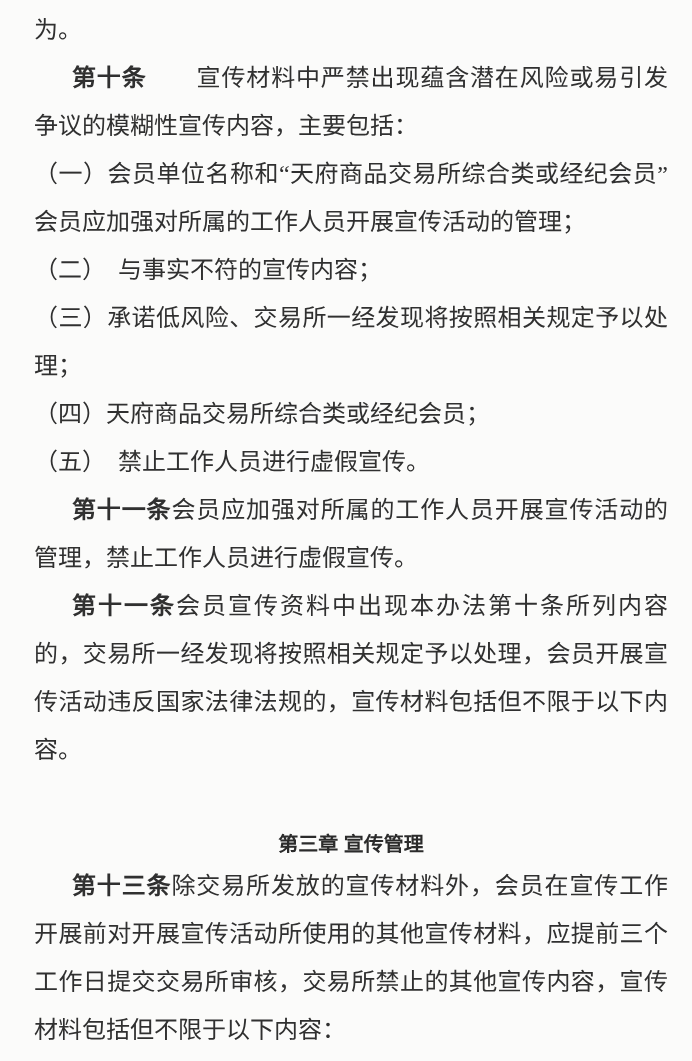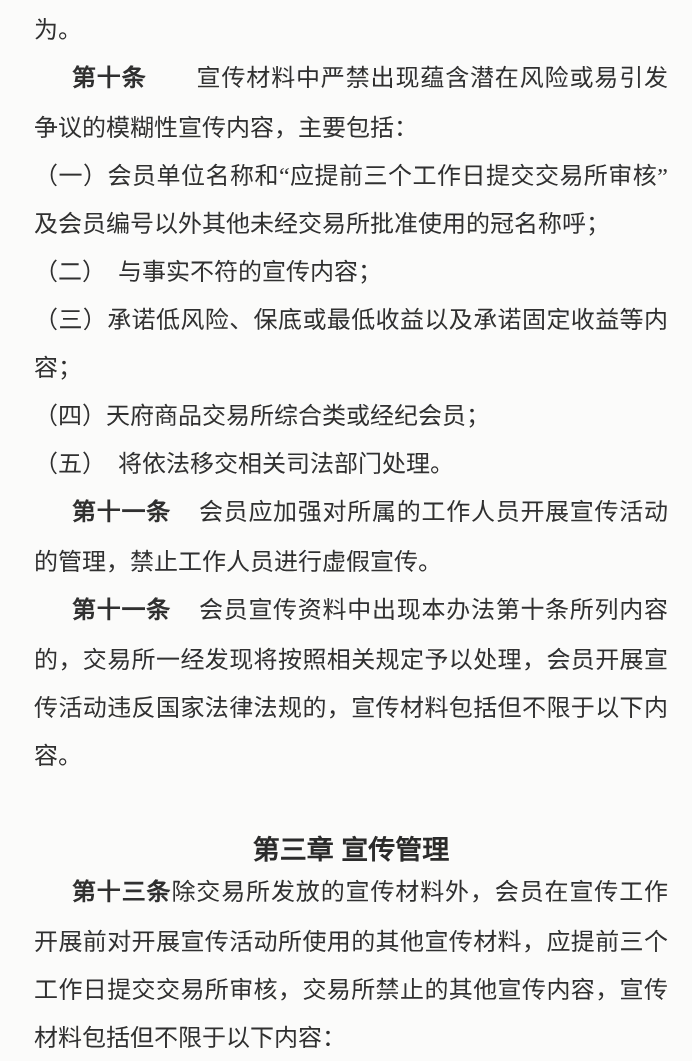--- a/index.html
+++ b/index.html
@@ -19,55 +19,55 @@
     line-height: 48px;
     color: #303030;
     text-align: justify;
   }
   .para {
     margin: 0;
     text-align: justify;
   }
   .art { text-indent: 38px; }
   .art-no {
-    font-family: Liberation Mono, monospace;
+    font-family: Liberation Sans, sans-serif;
     font-weight: bold;
   }
   .gap-a { margin-right: 50px; }
-  .gap-b { margin-right: 28px; }
+  .gap-b { }
   .gap-c { }
   .chapter {
     margin: 46px 0 -6px 0;
     text-align: center;
     text-indent: 0;
-    font-size: 27px;
+    font-size: 20px;
     line-height: 48px;
     font-family: "Liberation Sans", "DejaVu Sans", sans-serif;
     font-weight: bold;
     color: #2b2b2b;
   }
 </style>
 </head>
 <body>
 
 <div class="page">
 
   <p class="para">为。</p>
 
   <p class="para art"><b class="art-no gap-a">第十条</b><span>宣传材料中严禁出现蕴含潜在风险或易引发争议的模糊性宣传内容，主要包括：</span></p>
 
-  <p class="para">（一）会员单位名称和“应提前三个工作日提交交易所审核”及会员编号以外其他未经交易所批准使用的冠名称呼；</p>
+  <p class="para">（一）会员单位名称和“天府商品交易所综合类或经纪会员”会员应加强对所属的工作人员开展宣传活动的管理；</p>
 
   <p class="para">（二）　与事实不符的宣传内容；</p>
 
-  <p class="para">（三）承诺低风险、保底或最低收益以及承诺固定收益等内容；</p>
+  <p class="para">（三）承诺低风险、交易所一经发现将按照相关规定予以处理；</p>
 
   <p class="para">（四）天府商品交易所综合类或经纪会员；</p>
 
-  <p class="para">（五）　将依法移交相关司法部门处理。</p>
+  <p class="para">（五）　禁止工作人员进行虚假宣传。</p>
 
   <p class="para art"><b class="art-no gap-b">第十一条</b><span>会员应加强对所属的工作人员开展宣传活动的管理，禁止工作人员进行虚假宣传。</span></p>
 
   <p class="para art"><b class="art-no gap-b">第十一条</b><span>会员宣传资料中出现本办法第十条所列内容的，交易所一经发现将按照相关规定予以处理，会员开展宣传活动违反国家法律法规的，宣传材料包括但不限于以下内容。</span></p>
 
   <h2 class="chapter">第三章 宣传管理</h2>
 
   <p class="para art"><b class="art-no gap-c">第十三条</b><span>除交易所发放的宣传材料外，会员在宣传工作开展前对开展宣传活动所使用的其他宣传材料，应提前三个工作日提交交易所审核，交易所禁止的其他宣传内容，宣传材料包括但不限于以下内容：</span></p>
 
 </div>

